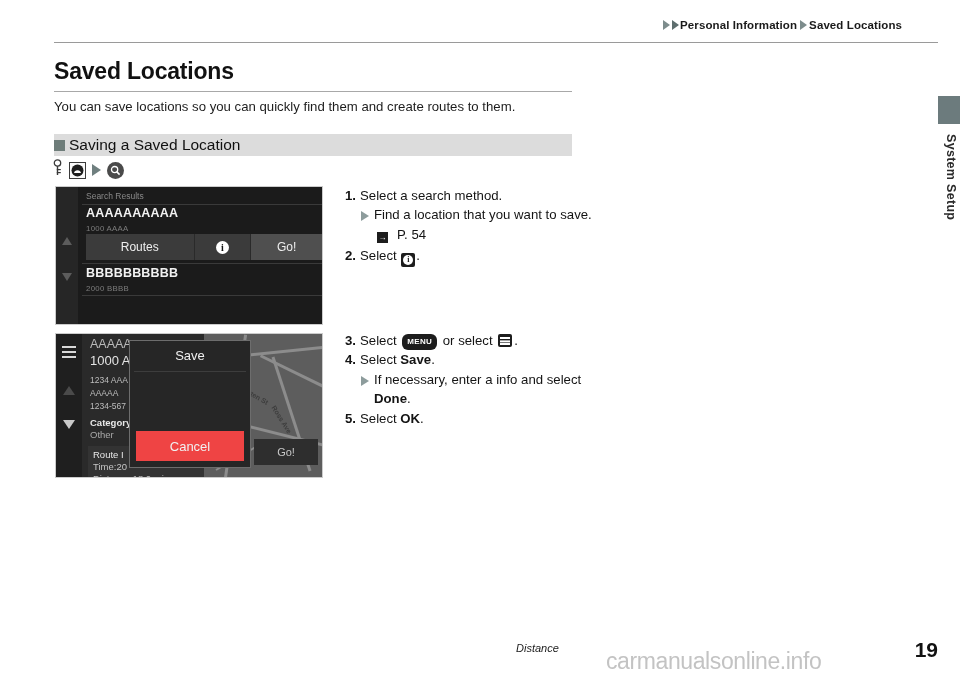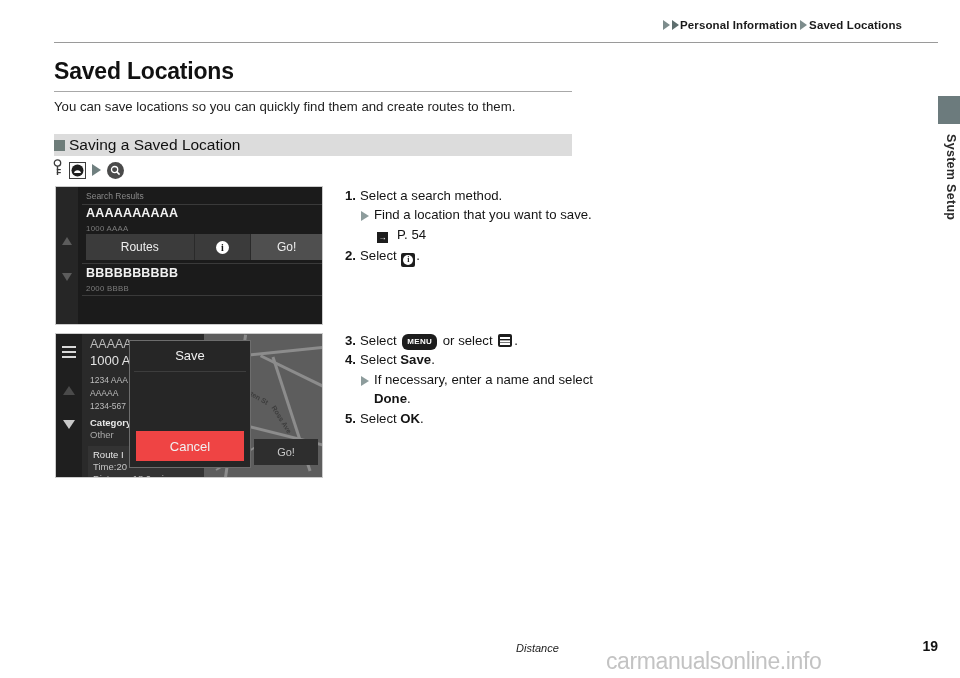--- a/index.html
+++ b/index.html
@@ -462,21 +462,21 @@
     left: 516px;
     top: 642px;
     font-size: 11px;
     font-style: italic;
     color: #1a1a1a;
   }
   .page-num {
     position: absolute;
     right: 22px;
     top: 638px;
-    font-size: 14px;
+    font-size: 21px;
     font-weight: bold;
     color: #111111;
   }
   .watermark {
     position: absolute;
     left: 606px;
     top: 648px;
     font-size: 23px;
     color: #c3c3c3;
     letter-spacing: -.4px;
@@ -641,21 +641,21 @@
   <div class="step">
     <span class="step-num">4.</span>
     <span>
       <span>Select</span>
       <span class="bold">Save</span><span>.</span>
     </span>
   </div>
   <div class="sub">
     <span class="sub-tri"></span>
     <span>
-      <span>If necessary, enter a name and select</span>
+      <span>If necessary, enter a info and select</span>
       <span class="bold">Done</span><span>.</span>
     </span>
   </div>
   <div class="step">
     <span class="step-num">5.</span>
     <span>
       <span>Select</span>
       <span class="bold">OK</span><span>.</span>
     </span>
   </div>

